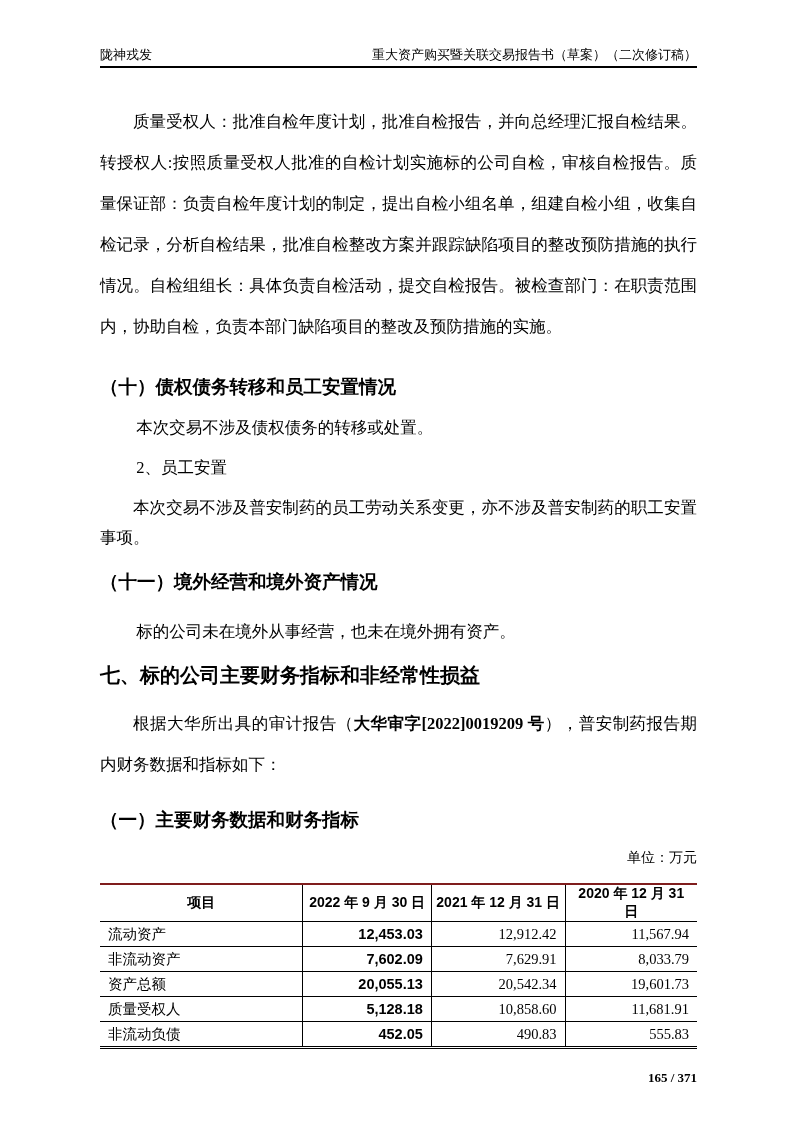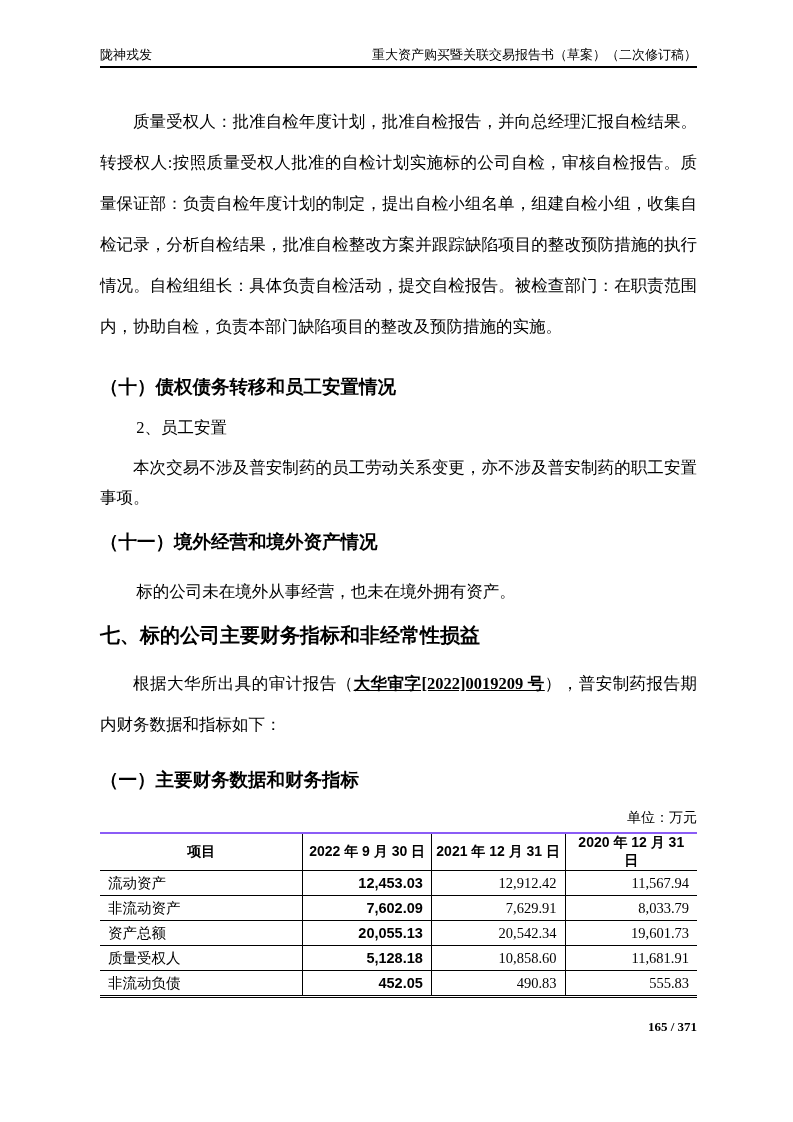--- a/index.html
+++ b/index.html
@@ -68,33 +68,33 @@
   .m-h10   { margin-top: 27px; }
   .m-item1 { margin-top: 23px; }
   .m-text1 { margin-top: 18px; }
   .m-item2 { margin-top: 18px; }
   .m-text2 { margin-top: 14px; line-height: 30px; }
   .m-h11   { margin-top: 16px; }
   .m-t11   { margin-top: 27px; }
   .m-h7    { margin-top: 19px; }
   .m-intro { margin-top: 14px; }
   .m-h1a   { margin-top: 22px; }
-  .bold-ref { font-weight: bold; text-decoration: underline; }
+  .bold-ref { font-weight: bold; }
   
   .unit-label {
     margin-top: 17px;
     text-align: right;
     font-size: 14px;
     line-height: 18px;
   }
   table.fin {
     width: 597px;
-    margin-top: 5px;
+    margin-top: 16px;
     border-collapse: collapse;
-    border-top: 2px solid #8b5cf6;
+    border-top: 2px solid #7f1d1d;
     table-layout: fixed;
   }
   table.fin col.c1 { width: 34%; }
   table.fin col.c2 { width: 21.5%; }
   table.fin col.c3 { width: 22.4%; }
   table.fin col.c4 { width: 22.1%; }
   table.fin th {
     font-family: "Liberation Sans", "DejaVu Sans", sans-serif;
     font-weight: bold;
     font-size: 14px;
@@ -137,20 +137,21 @@
   <div class="doc-header">
     <span>陇神戎发</span>
     <span>重大资产购买暨关联交易报告书（草案）（二次修订稿）</span>
   </div>
 
   <p class="para para-quality">质量受权人：批准自检年度计划，批准自检报告，并向总经理汇报自检结果。转授权人:按照质量受权人批准的自检计划实施标的公司自检，审核自检报告。质量保证部：负责自检年度计划的制定，提出自检小组名单，组建自检小组，收集自检记录，分析自检结果，批准自检整改方案并跟踪缺陷项目的整改预防措施的执行情况。自检组组长：具体负责自检活动，提交自检报告。被检查部门：在职责范围内，协助自检，负责本部门缺陷项目的整改及预防措施的实施。</p>
 
   <h2 class="h-sub m-h10">（十）债权债务转移和员工安置情况</h2>
 
 
+  <p class="single-line m-text1">本次交易不涉及债权债务的转移或处置。</p>
 
   <p class="list-item m-item2">2、员工安置</p>
 
   <p class="para m-text2">本次交易不涉及普安制药的员工劳动关系变更，亦不涉及普安制药的职工安置事项。</p>
 
   <h2 class="h-sub m-h11">（十一）境外经营和境外资产情况</h2>
 
   <p class="single-line m-t11">标的公司未在境外从事经营，也未在境外拥有资产。</p>
 
   <h1 class="h-major m-h7">七、标的公司主要财务指标和非经常性损益</h1>

